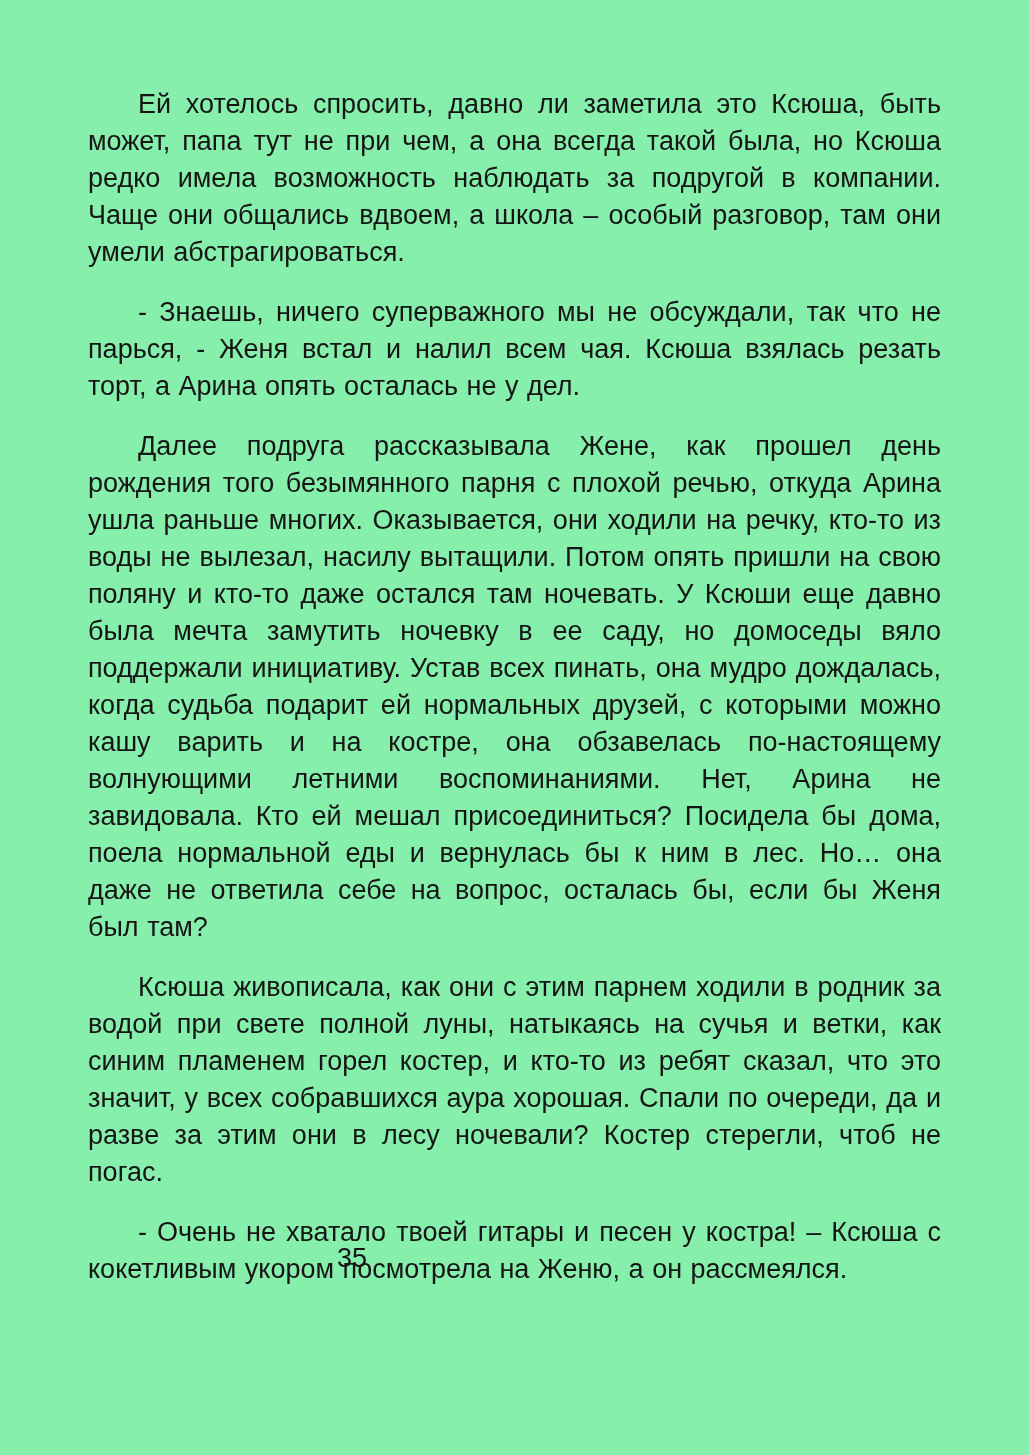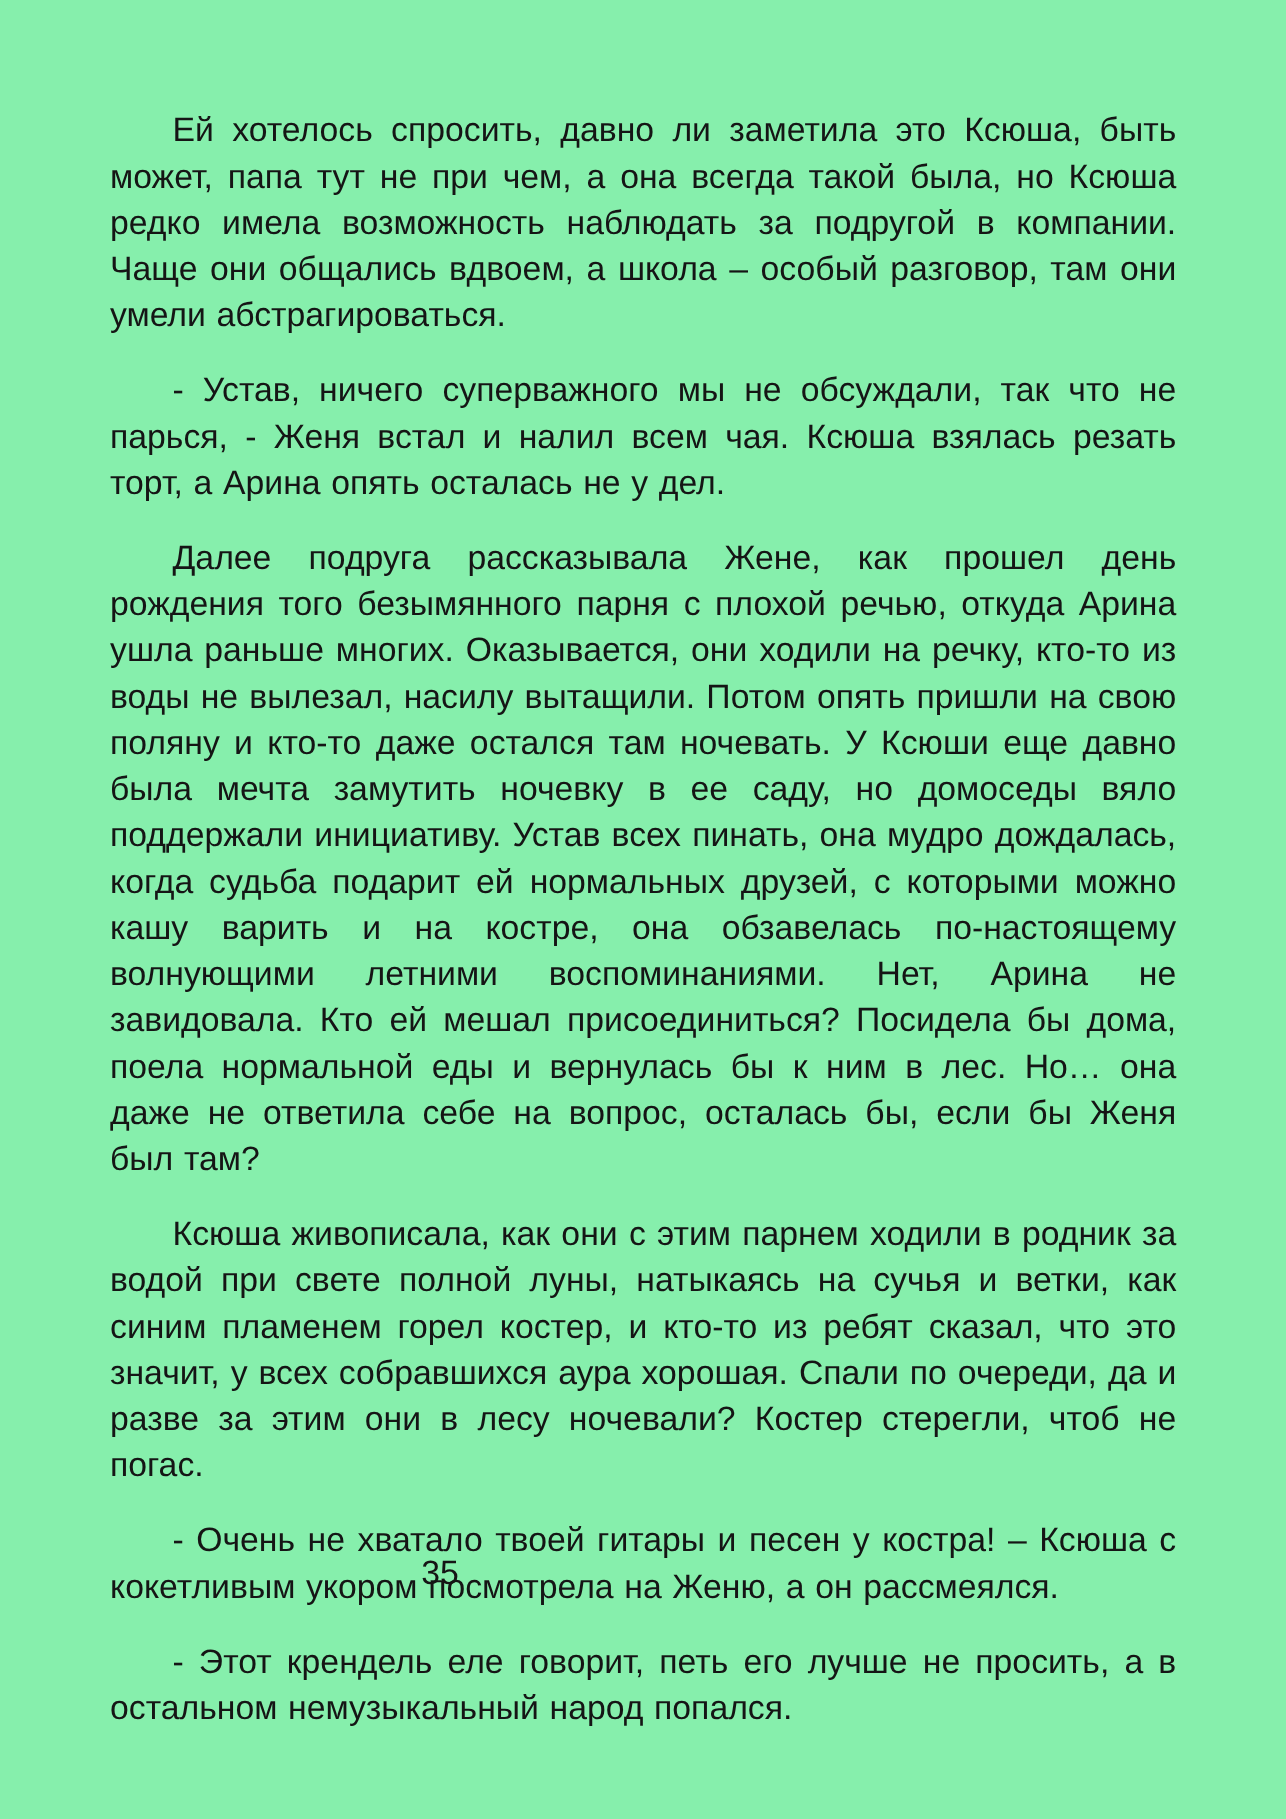--- a/index.html
+++ b/index.html
@@ -39,20 +39,19 @@
       line-height: 37px;
       color: #151515;
     }
   </style>
 </head>
 <body>
 
 <div class="page">
   <main class="text-block">
     <p class="para">Ей хотелось спросить, давно ли заметила это Ксюша, быть может, папа тут не при чем, а она всегда такой была, но Ксюша редко имела возможность наблюдать за подругой в компании. Чаще они общались вдвоем, а школа – особый разговор, там они умели абстрагироваться.</p>
-    <p class="para">- Устав, ничего суперважного мы не обсуждали, так что не парься, - Женя встал и налил всем чая. Ксюша взялась резать торт, а Арина опять осталась не у дел.</p>
+    <p class="para">- Знаешь, ничего суперважного мы не обсуждали, так что не парься, - Женя встал и налил всем чая. Ксюша взялась резать торт, а Арина опять осталась не у дел.</p>
     <p class="para">Далее подруга рассказывала Жене, как прошел день рождения того безымянного парня с плохой речью, откуда Арина ушла раньше многих. Оказывается, они ходили на речку, кто-то из воды не вылезал, насилу вытащили. Потом опять пришли на свою поляну и кто-то даже остался там ночевать. У Ксюши еще давно была мечта замутить ночевку в ее саду, но домоседы вяло поддержали инициативу. Устав всех пинать, она мудро дождалась, когда судьба подарит ей нормальных друзей, с которыми можно кашу варить и на костре, она обзавелась по-настоящему волнующими летними воспоминаниями. Нет, Арина не завидовала. Кто ей мешал присоединиться? Посидела бы дома, поела нормальной еды и вернулась бы к ним в лес. Но… она даже не ответила себе на вопрос, осталась бы, если бы Женя был там?</p>
     <p class="para">Ксюша живописала, как они с этим парнем ходили в родник за водой при свете полной луны, натыкаясь на сучья и ветки, как синим пламенем горел костер, и кто-то из ребят сказал, что это значит, у всех собравшихся аура хорошая. Спали по очереди, да и разве за этим они в лесу ночевали? Костер стерегли, чтоб не погас.</p>
     <p class="para">- Очень не хватало твоей гитары и песен у костра! – Ксюша с кокетливым укором посмотрела на Женю, а он рассмеялся.</p>
-    <p class="para">- Этот крендель еле говорит, петь его лучше не просить, а в остальном немузыкальный народ попался.</p>
   </main>
   <div class="page-footer">35</div>
 </div>
 
 </body></html>

